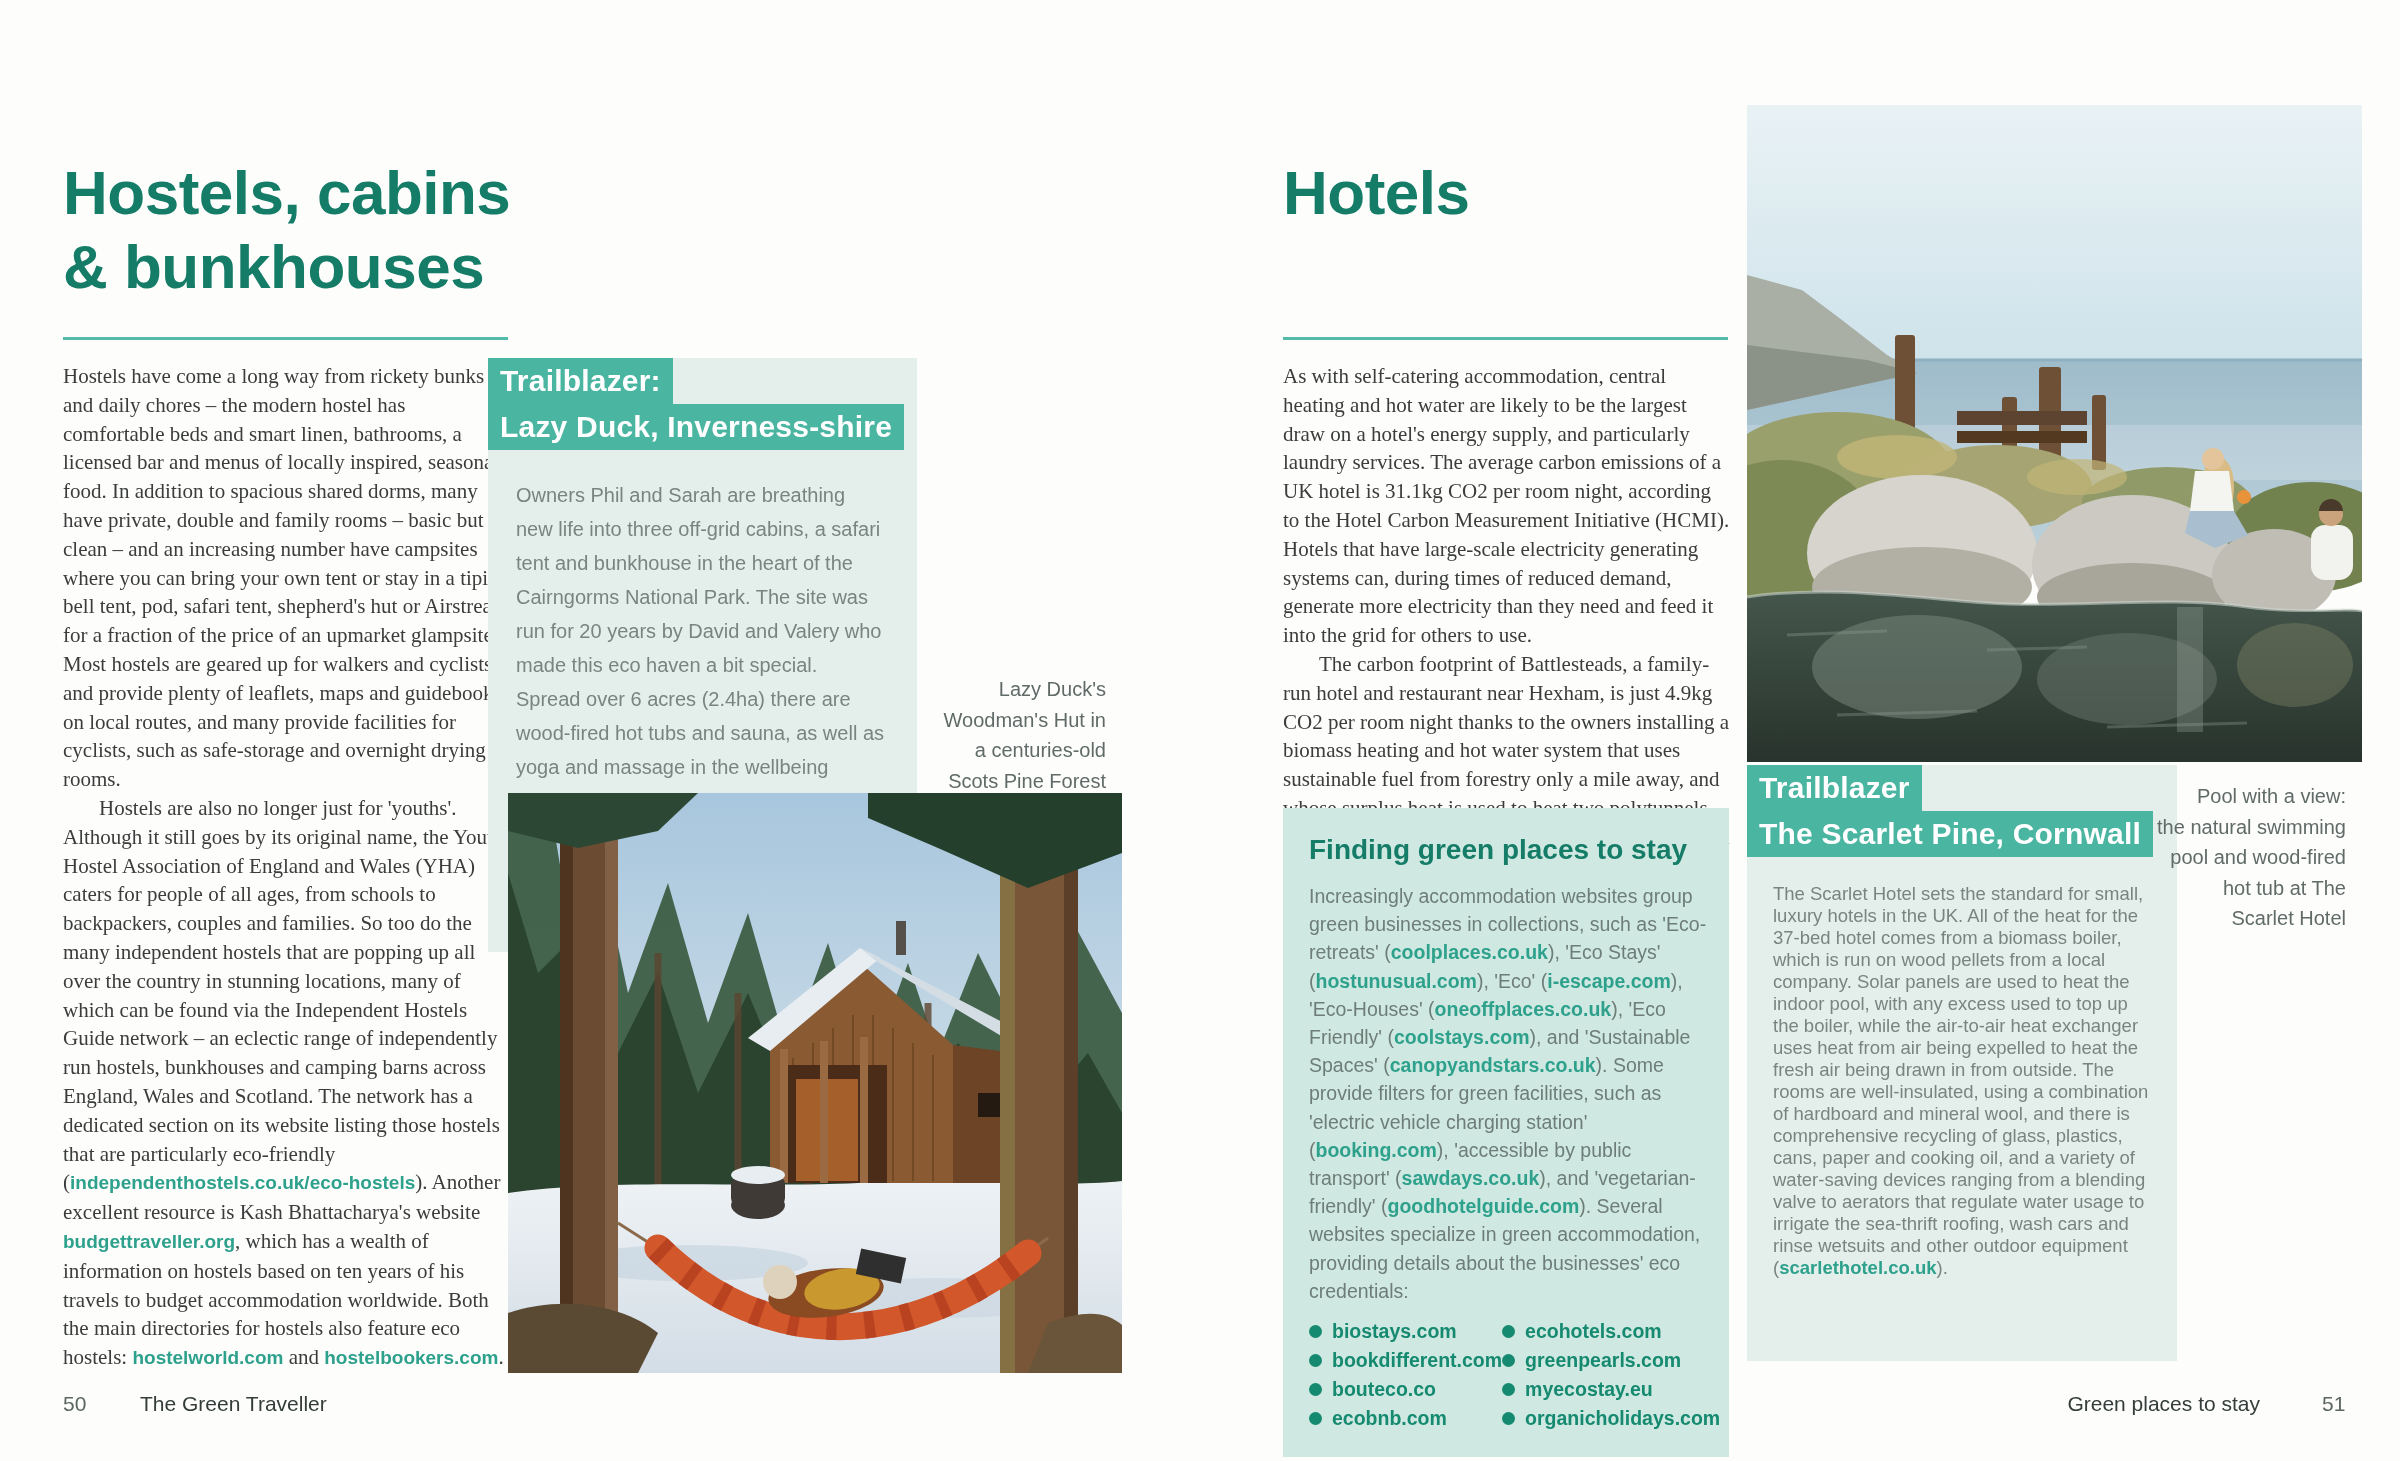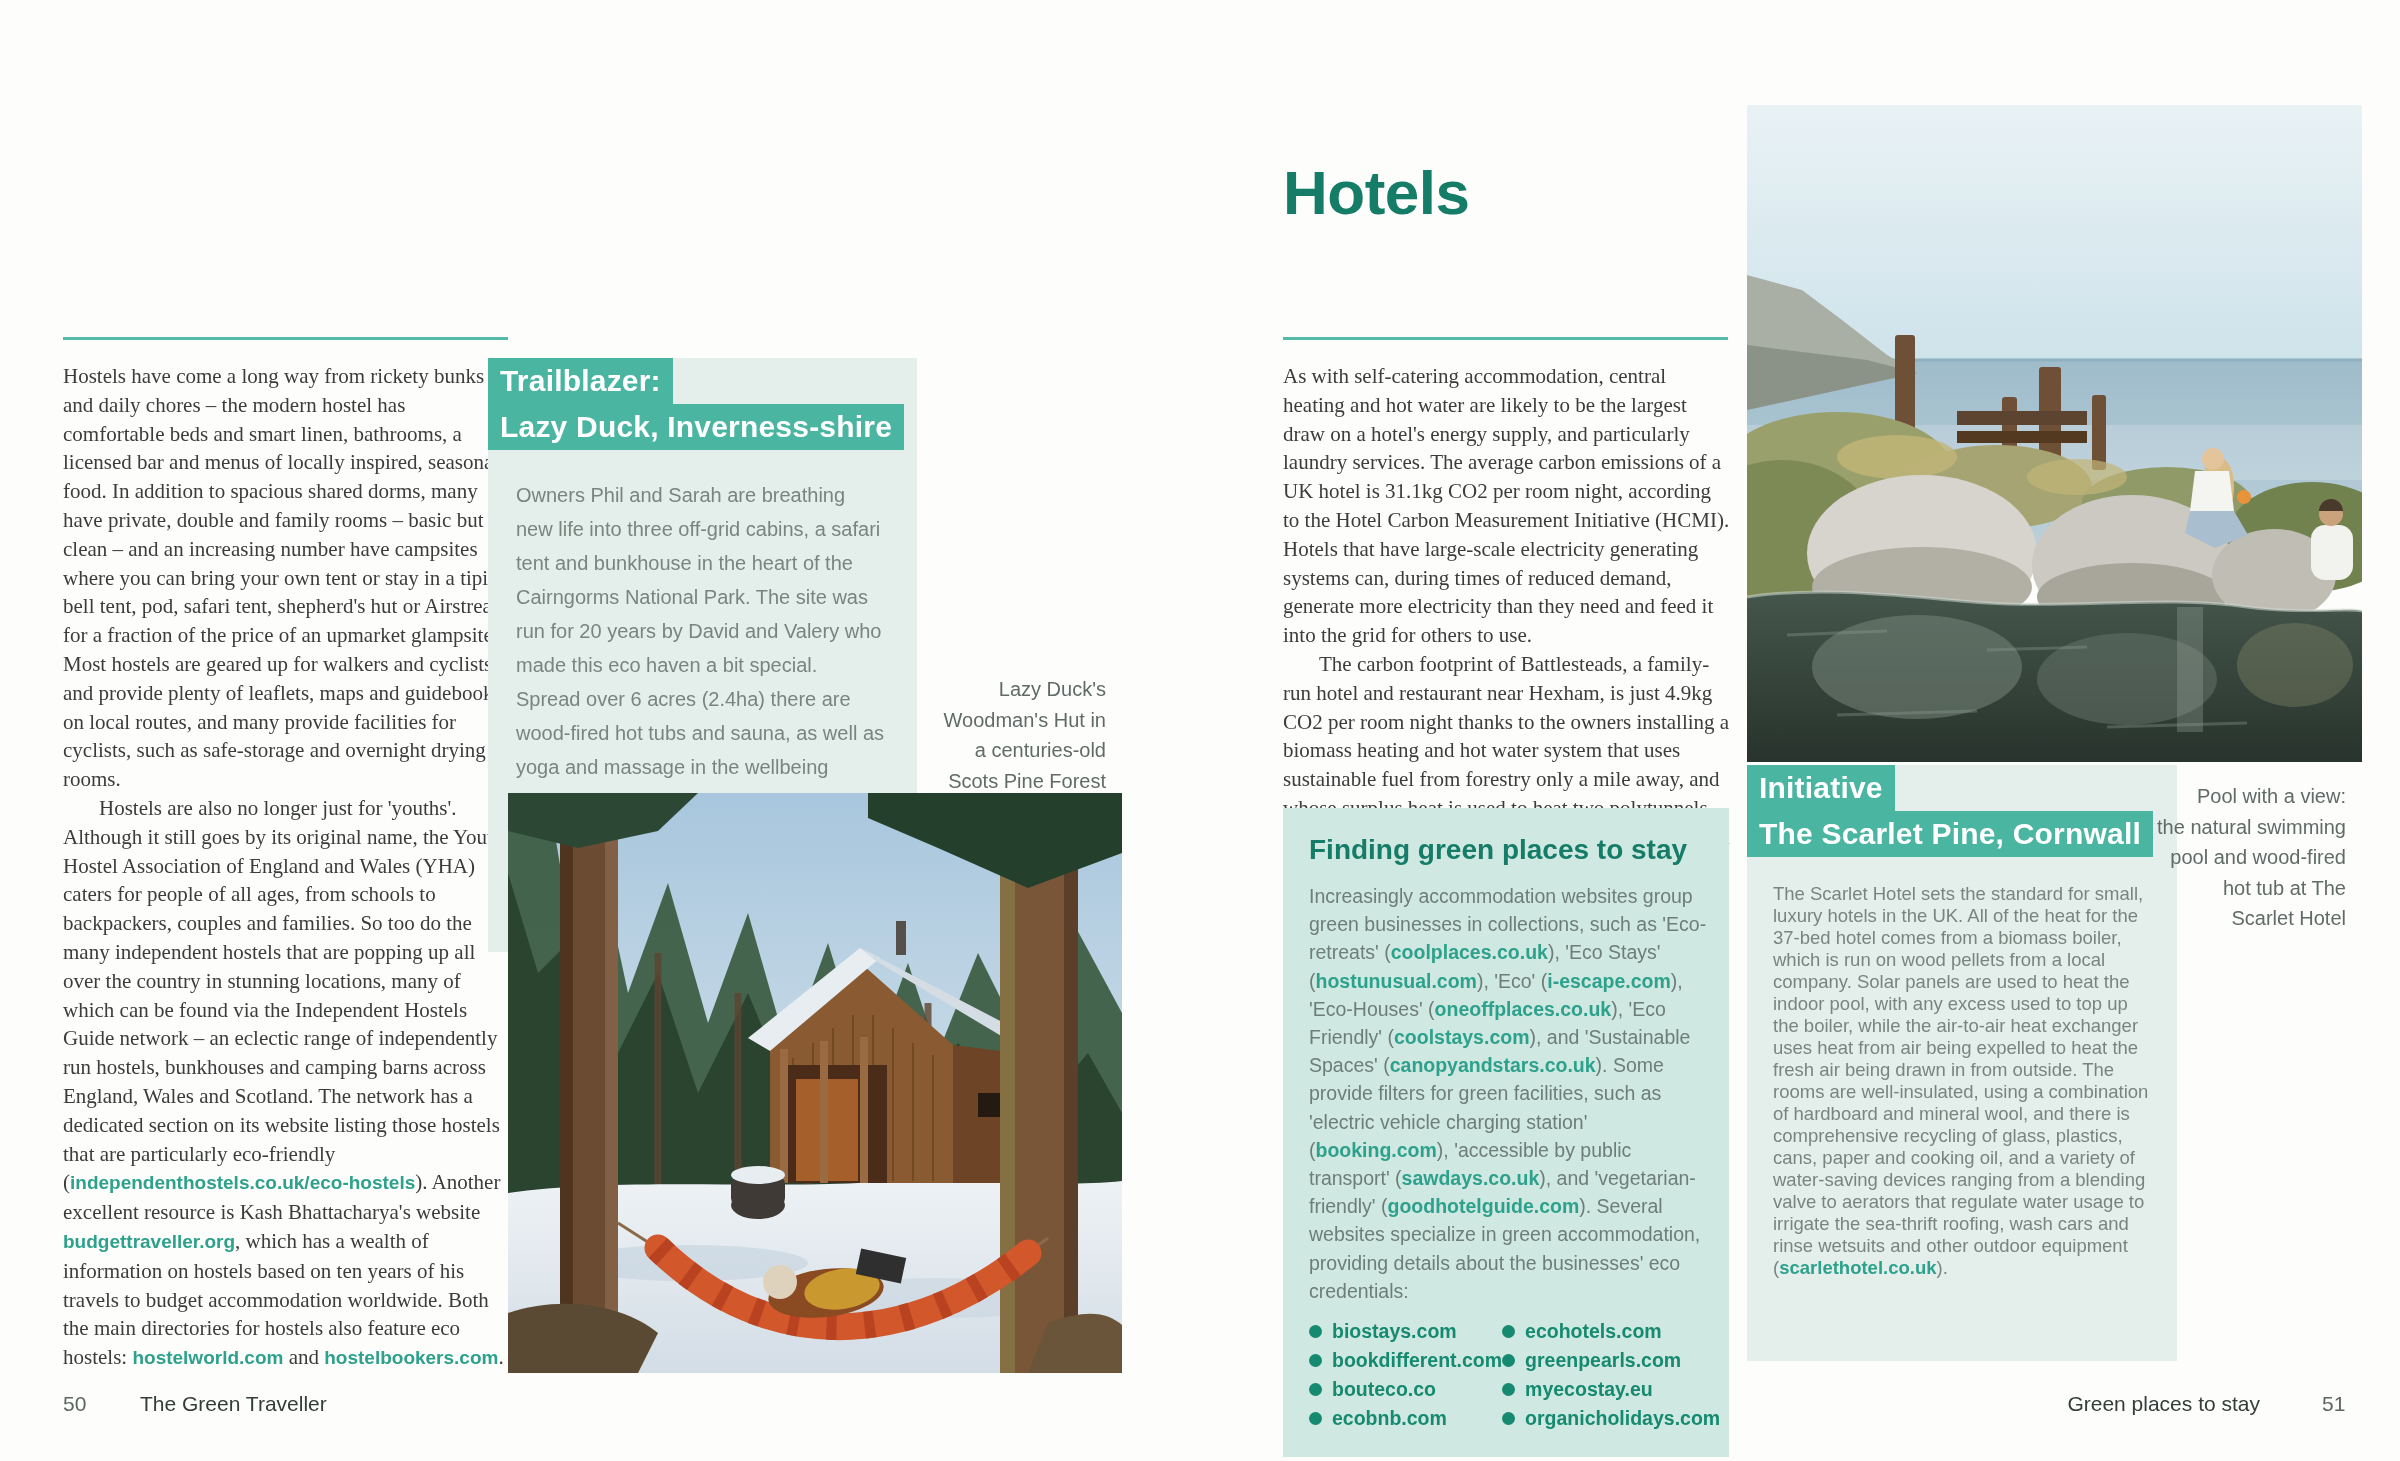--- a/index.html
+++ b/index.html
@@ -53,20 +53,21 @@
   .f-num-left{left:63px;}
   .f-book{left:140px;}
   .f-section{left:2060px;width:200px;text-align:right;}
   .f-num-right{left:2322px;}
 </style>
 </head>
 <body>
 
 <div class="spread">
 
+  <h1 class="page-heading heading-left">Hostels, cabins<br>&amp; bunkhouses</h1>
   <div class="rule rule-left"></div>
 
   <div class="serif-col serif-left">
       <p><span>Hostels have come a long way from rickety bunks and daily chores – the modern hostel has comfortable beds and smart linen, bathrooms, a licensed bar and menus of locally inspired, seasonal food. In addition to spacious shared dorms, many have private, double and family rooms – basic but clean – and an increasing number have campsites where you can bring your own tent or stay in a tipi, bell tent, pod, safari tent, shepherd's hut or Airstream for a fraction of the price of an upmarket glampsite. Most hostels are geared up for walkers and cyclists and provide plenty of leaflets, maps and guidebooks on local routes, and many provide facilities for cyclists, such as safe-storage and overnight drying rooms.</span></p>
       <p><span>Hostels are also no longer just for 'youths'. Although it still goes by its original name, the Youth Hostel Association of England and Wales (YHA) caters for people of all ages, from schools to backpackers, couples and families. So too do the many independent hostels that are popping up all over the country in stunning locations, many of which can be found via the Independent Hostels Guide network – an eclectic range of independently run hostels, bunkhouses and camping barns across England, Wales and Scotland. The network has a dedicated section on its website listing those hostels that are particularly eco-friendly (</span><span class="link">independenthostels.co.uk/eco-hostels</span><span>). Another excellent resource is Kash Bhattacharya's website </span><span class="link">budgettraveller.org</span><span>, which has a wealth of information on hostels based on ten years of his travels to budget accommodation worldwide. Both the main directories for hostels also feature eco hostels: </span><span class="link">hostelworld.com</span><span> and </span><span class="link">hostelbookers.com</span><span>.</span></p>
     </div>
 
   <aside class="mint-box tb-box-left">
     <div class="tb-label"><span class="tb-bar">Trailblazer:</span><br><span class="tb-bar">Lazy Duck, Inverness-shire</span><br></div>
     <div class="box-body">
@@ -217,21 +218,21 @@
       <g stroke="#8fa094" stroke-width="3" opacity="0.35">
         <line x1="40" y1="530" x2="140" y2="526"></line>
           <line x1="240" y1="545" x2="340" y2="542"></line>
         <line x1="90" y1="610" x2="230" y2="606"></line>
           <line x1="360" y1="622" x2="500" y2="618"></line>
       </g>
     </svg>
   </figure>
 
   <aside class="mint-box tb-box-right">
-    <div class="tb-label"><span class="tb-bar">Initiative</span><br><span class="tb-bar">The Scarlet Pine, Cornwall</span><br></div>
+    <div class="tb-label"><span class="tb-bar">Trailblazer</span><br><span class="tb-bar">The Scarlet Pine, Cornwall</span><br></div>
     <div class="box-body">
         <p><span>The Scarlet Hotel sets the standard for small, luxury hotels in the UK. All of the heat for the 37-bed hotel comes from a biomass boiler, which is run on wood pellets from a local company. Solar panels are used to heat the indoor pool, with any excess used to top up the boiler, while the air-to-air heat exchanger uses heat from air being expelled to heat the fresh air being drawn in from outside. The rooms are well-insulated, using a combination of hardboard and mineral wool, and there is comprehensive recycling of glass, plastics, cans, paper and cooking oil, and a variety of water-saving devices ranging from a blending valve to aerators that regulate water usage to irrigate the sea-thrift roofing, wash cars and rinse wetsuits and other outdoor equipment (</span><span class="link">scarlethotel.co.uk</span><span>).</span></p>
       </div>
   </aside>
 
   <aside class="find-box">
     <h2 class="find-title">Finding green places to stay</h2>
     <div class="box-body">
         <p><span>Increasingly accommodation websites group green businesses in collections, such as 'Eco-retreats' (</span><span class="link">coolplaces.co.uk</span><span>), 'Eco Stays' (</span><span class="link">hostunusual.com</span><span>), 'Eco' (</span><span class="link">i-escape.com</span><span>), 'Eco-Houses' (</span><span class="link">oneoffplaces.co.uk</span><span>), 'Eco Friendly' (</span><span class="link">coolstays.com</span><span>), and 'Sustainable Spaces' (</span><span class="link">canopyandstars.co.uk</span><span>). Some provide filters for green facilities, such as 'electric vehicle charging station' (</span><span class="link">booking.com</span><span>), 'accessible by public transport' (</span><span class="link">sawdays.co.uk</span><span>), and 'vegetarian-friendly' (</span><span class="link">goodhotelguide.com</span><span>). Several websites specialize in green accommodation, providing details about the businesses' eco credentials:</span></p>
       </div>

